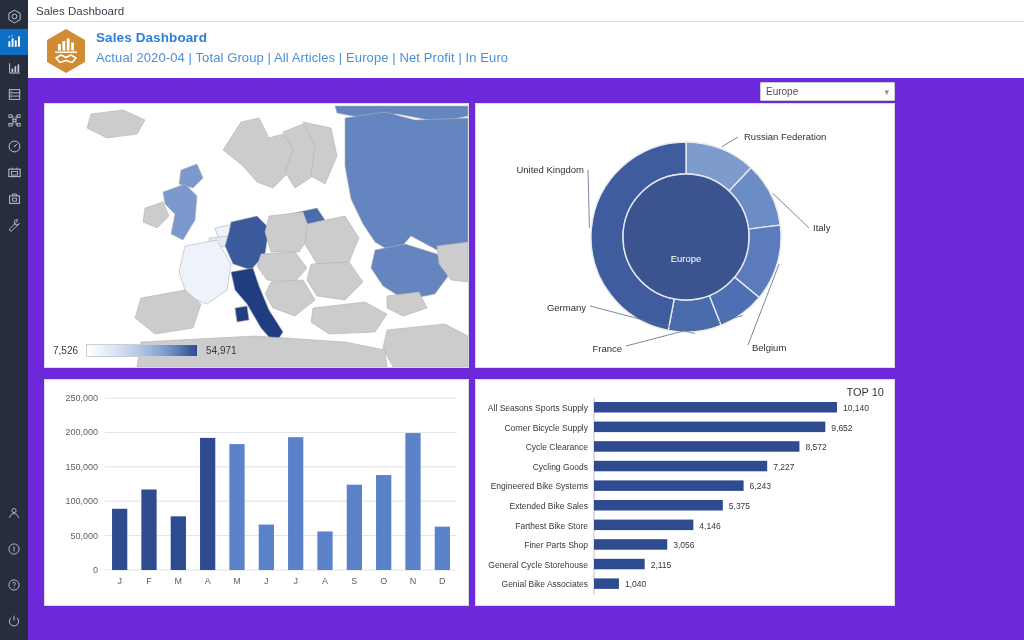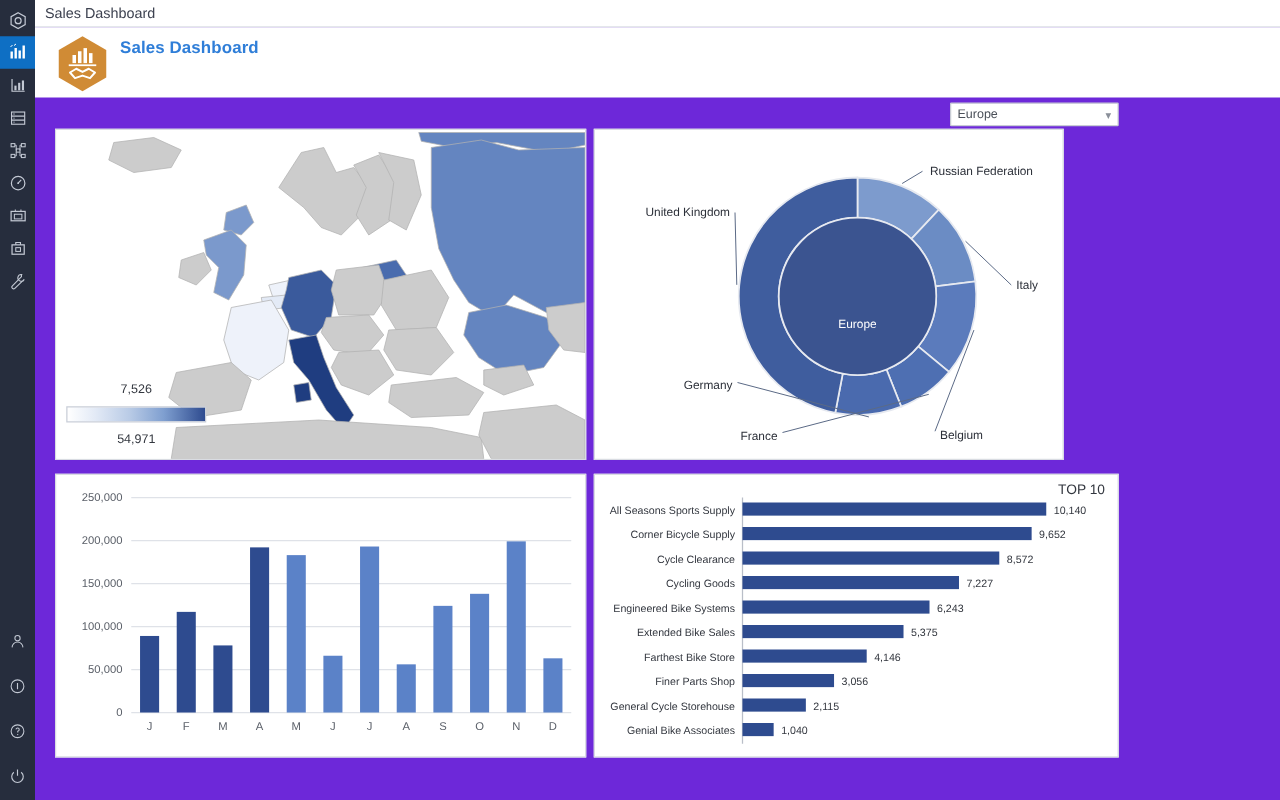--- a/index.html
+++ b/index.html
@@ -48,28 +48,28 @@
     position:absolute; left:760px; top:82px; width:135px; height:19px;
     border:1px solid #c8ccd4; background:#fff; border-radius:1px;
     display:flex; align-items:center; font-size:10px; color:#4b5059; padding:0 5px;
   }
   #region-select .val { flex:1; }
   #region-select .chev { color:#8a8f99; font-size:9px; }
 
   
   .panel { position:absolute; background:#fff; border:1px solid #d9dce2; }
   #panel-map    { left:44px;  top:103px; width:425px; height:265px; }
-  #panel-donut  { left:475px; top:103px; width:376px; height:265px; }
+  #panel-donut  { left:475px; top:103px; width:420px; height:265px; }
   #panel-col    { left:44px;  top:379px; width:425px; height:227px; }
   #panel-top10  { left:475px; top:379px; width:420px; height:227px; }
 
   
   #map-svg { position:absolute; left:0; top:0; }
   #map-legend {
-    position:absolute; left:8px; bottom:10px; display:flex; align-items:center; gap:8px;flex-direction:column;
+    position:absolute; left:8px; bottom:10px; display:flex; align-items:center; gap:8px;
   }
   .legend-num { font-size:10px; color:#33373f; }
   #legend-grad {
     width:112px; height:13px;
     background:linear-gradient(to right,#ffffff 0%,#e3eaf6 20%,#b9cbe6 45%,#7f9fd0 70%,#2e4b8f 100%);
     border:1px solid #c9ced8;
   }
 
   
   #donut-wrap { position:absolute; left:0; top:0; width:420px; height:265px; }
@@ -210,20 +210,21 @@
         <rect x="16" y="17" width="2.8" height="6.5" fill="#ffffff"></rect>
         <rect x="20.4" y="14" width="2.8" height="9.5" fill="#ffffff"></rect>
         <rect x="24.8" y="11.5" width="2.8" height="12" fill="#ffffff"></rect>
         <rect x="29.2" y="15.5" width="2.8" height="8" fill="#ffffff"></rect>
         <rect x="13" y="24.5" width="22" height="1.4" fill="#ffffff"></rect>
         <path d="M14 31 L19 28 L24 30.5 L29 28 L34 31 L30 35.5 L24 33.5 L18 35.5 Z" fill="none" stroke="#ffffff" stroke-width="1.6" stroke-linejoin="round"></path>
       </svg>
     </div>
     <div id="header-text">
       <div id="dash-title">Sales Dashboard</div>
+      <div id="dash-sub">Actual 2020-04 | Total Group | All Articles | Europe | Net Profit | In Euro</div>
     </div>
   </header>
 
   <div id="region-select">
     <span class="val">Europe</span>
     <span class="chev">▾</span>
   </div>
 
   <section class="panel" id="panel-map">
     <svg id="map-svg" width="423" height="263" viewBox="0 0 423 263">

